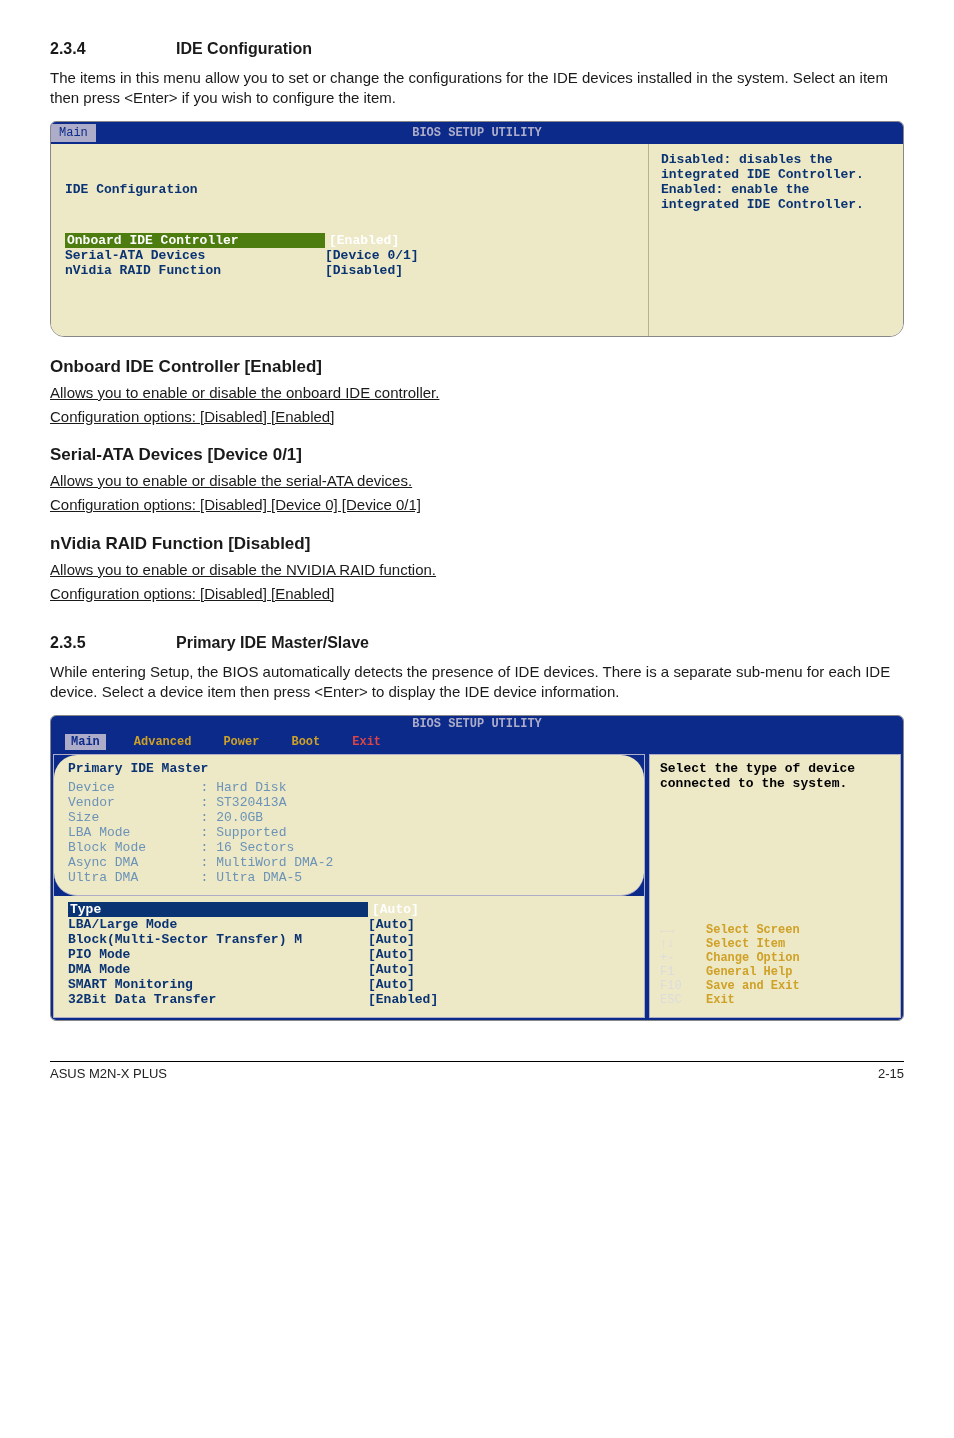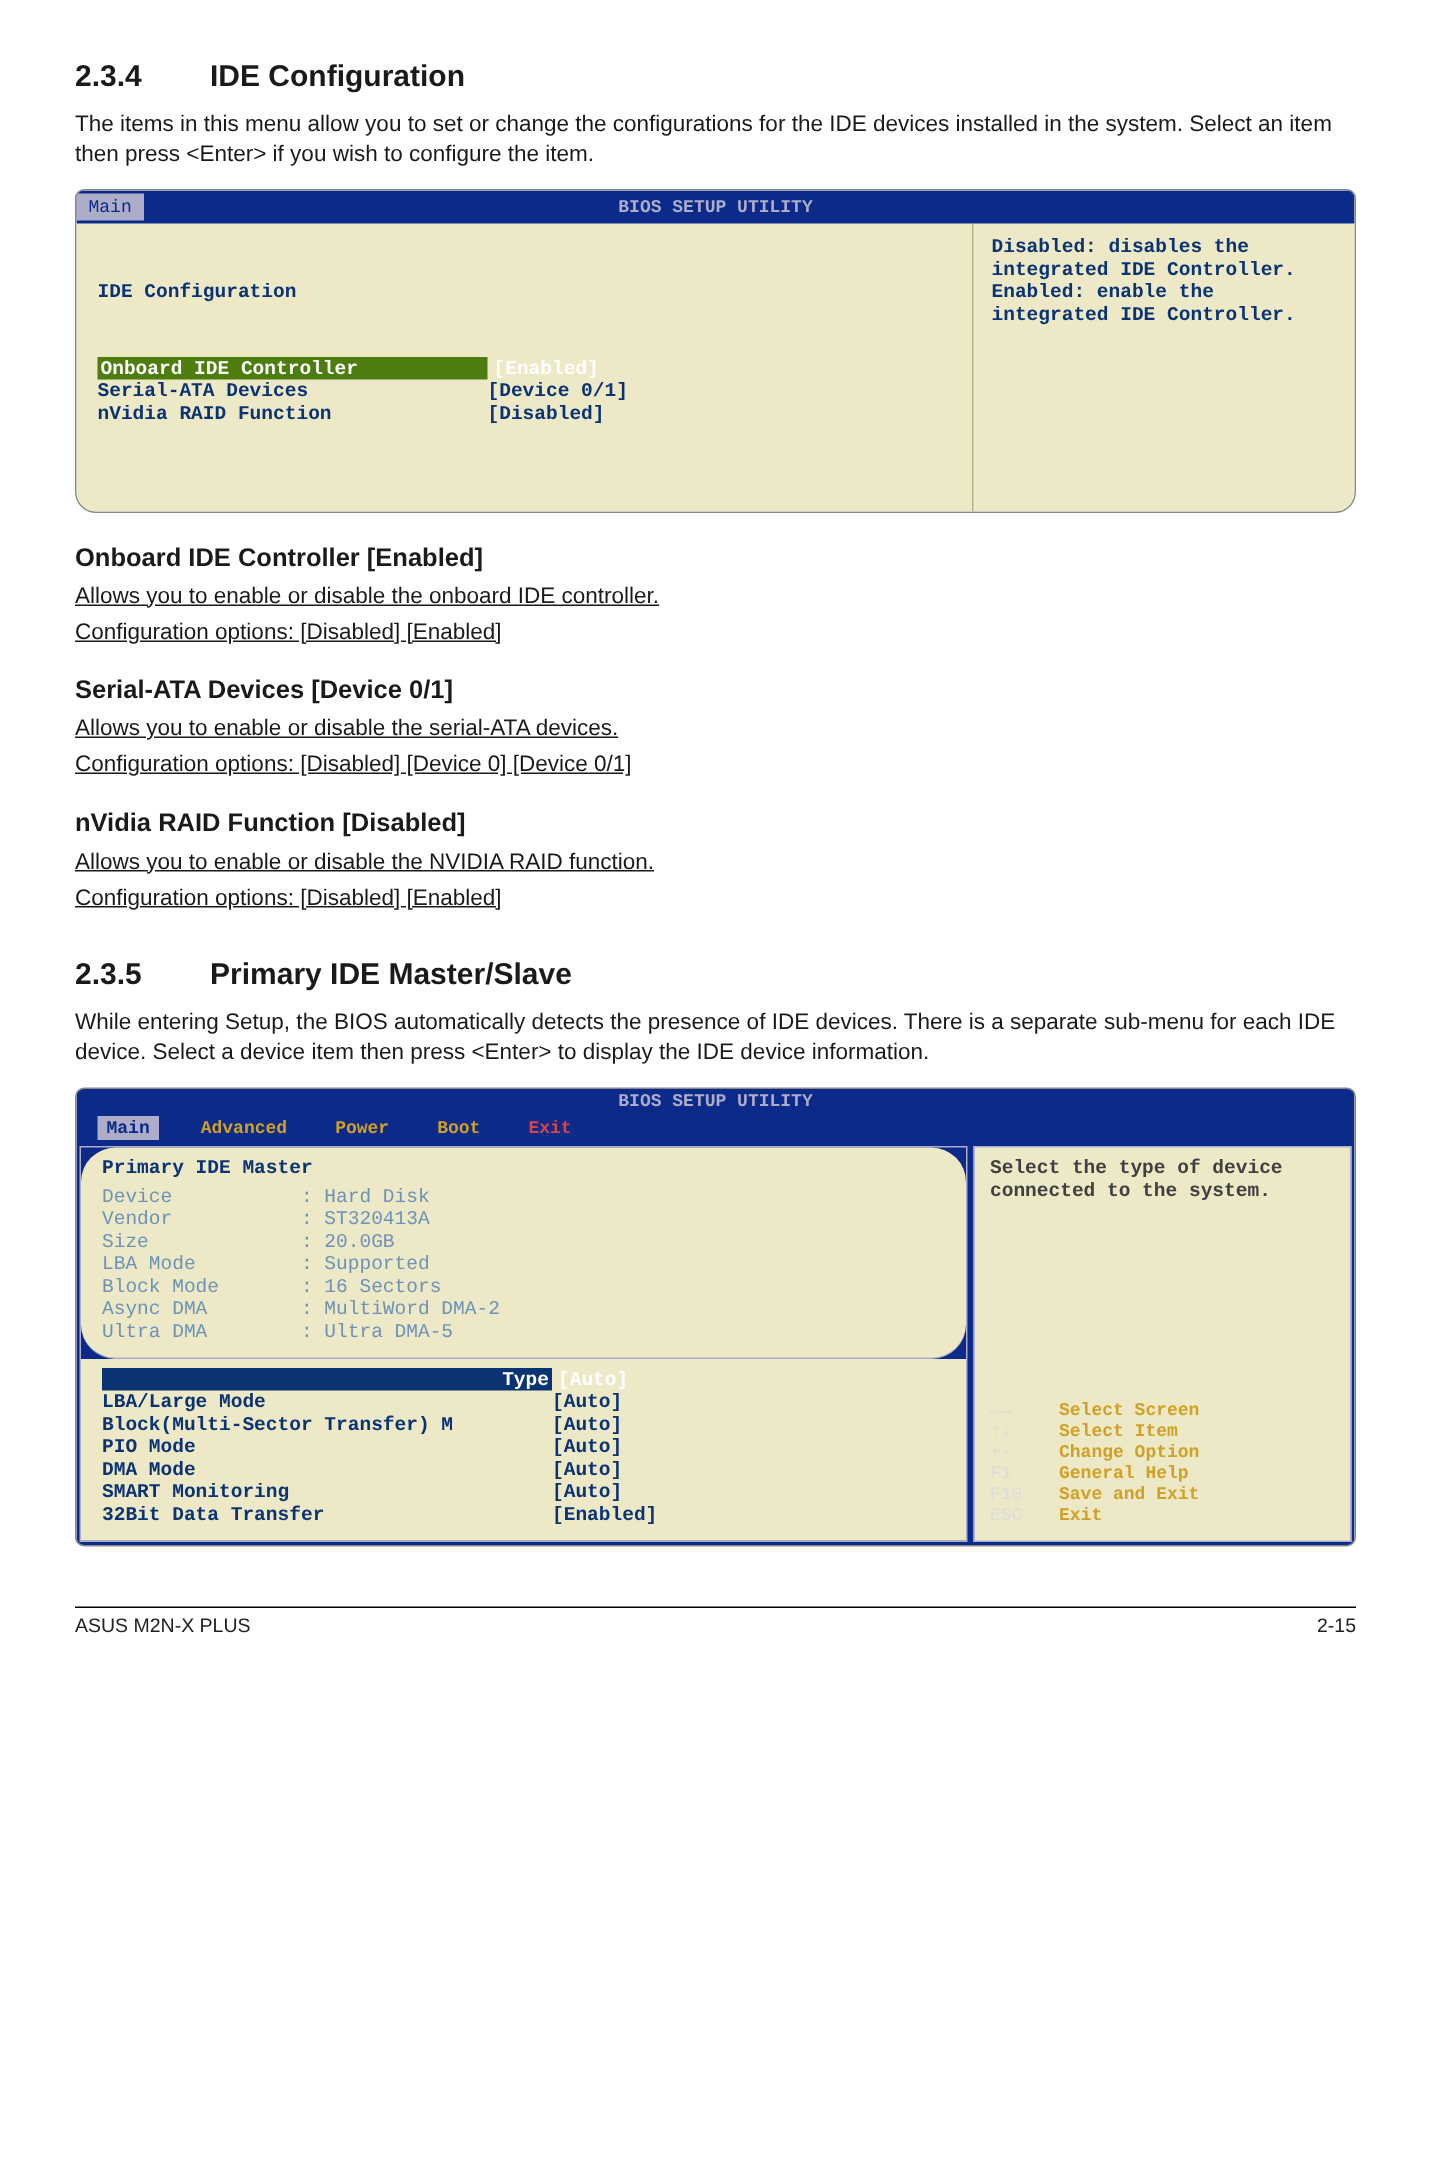--- a/index.html
+++ b/index.html
@@ -5,24 +5,25 @@
   body {
     margin: 0;
     padding: 40px 50px;
     font-family: Arial, Helvetica, sans-serif;
     font-size: 15px;
     color: #1a1a1a;
     background: #fff;
     width: 854px;
   }
   h2.section-title {
-    font-size: 20px;
+    font-size: 16px;
     font-weight: bold;
     margin: 0 0 10px 0;
     display: flex;
+    gap: 36px;
   }
   h2.section-title .num { width: 90px; }
   h2.section-title .txt { flex: 1; }
   p.body-text {
     margin: 8px 0 12px 0;
     line-height: 1.35;
   }
   h3.sub-heading {
     font-size: 17px;
     font-weight: bold;
@@ -158,33 +159,33 @@
     margin-bottom: 4px;
   }
   .bios2-left-top .info-line { color: #6b93b8; white-space: pre; }
   .bios2-left-bottom {
     background: #ede8c6;
     padding: 6px 14px 10px 14px;
     color: #0a3373;
   }
   .bios2-left-bottom .row2 { display: flex; white-space: pre; }
   .bios2-left-bottom .row2 .lab2 { width: 300px; }
-  .bios2-left-bottom .type-sel { color:#fff; background:#0a3373; padding:0 2px; display:inline-block; width:296px;text-align:right; }
+  .bios2-left-bottom .type-sel { color:#fff; background:#0a3373; padding:0 2px; display:inline-block; width:296px; }
   .bios2-left-bottom .type-valsel { color:#fff; font-weight:bold; }
   .bios2-right {
     width: 230px;
     background: #ede8c6;
     border: 1px solid #adadc9;
     margin: 2px;
     padding: 6px 10px 10px 10px;
     display: flex;
     flex-direction: column;
   }
   .bios2-right-top {
-    color: #404040;
+    color: #000000;
     font-weight: bold;
     white-space: pre-wrap;
     flex: 1;
   }
   .bios2-right-bottom {
     color: #dcdcdc;
     font-size: 12px;
     font-family: "Courier New", monospace;
   }
   .bios2-right-bottom .krow { display:flex; }

